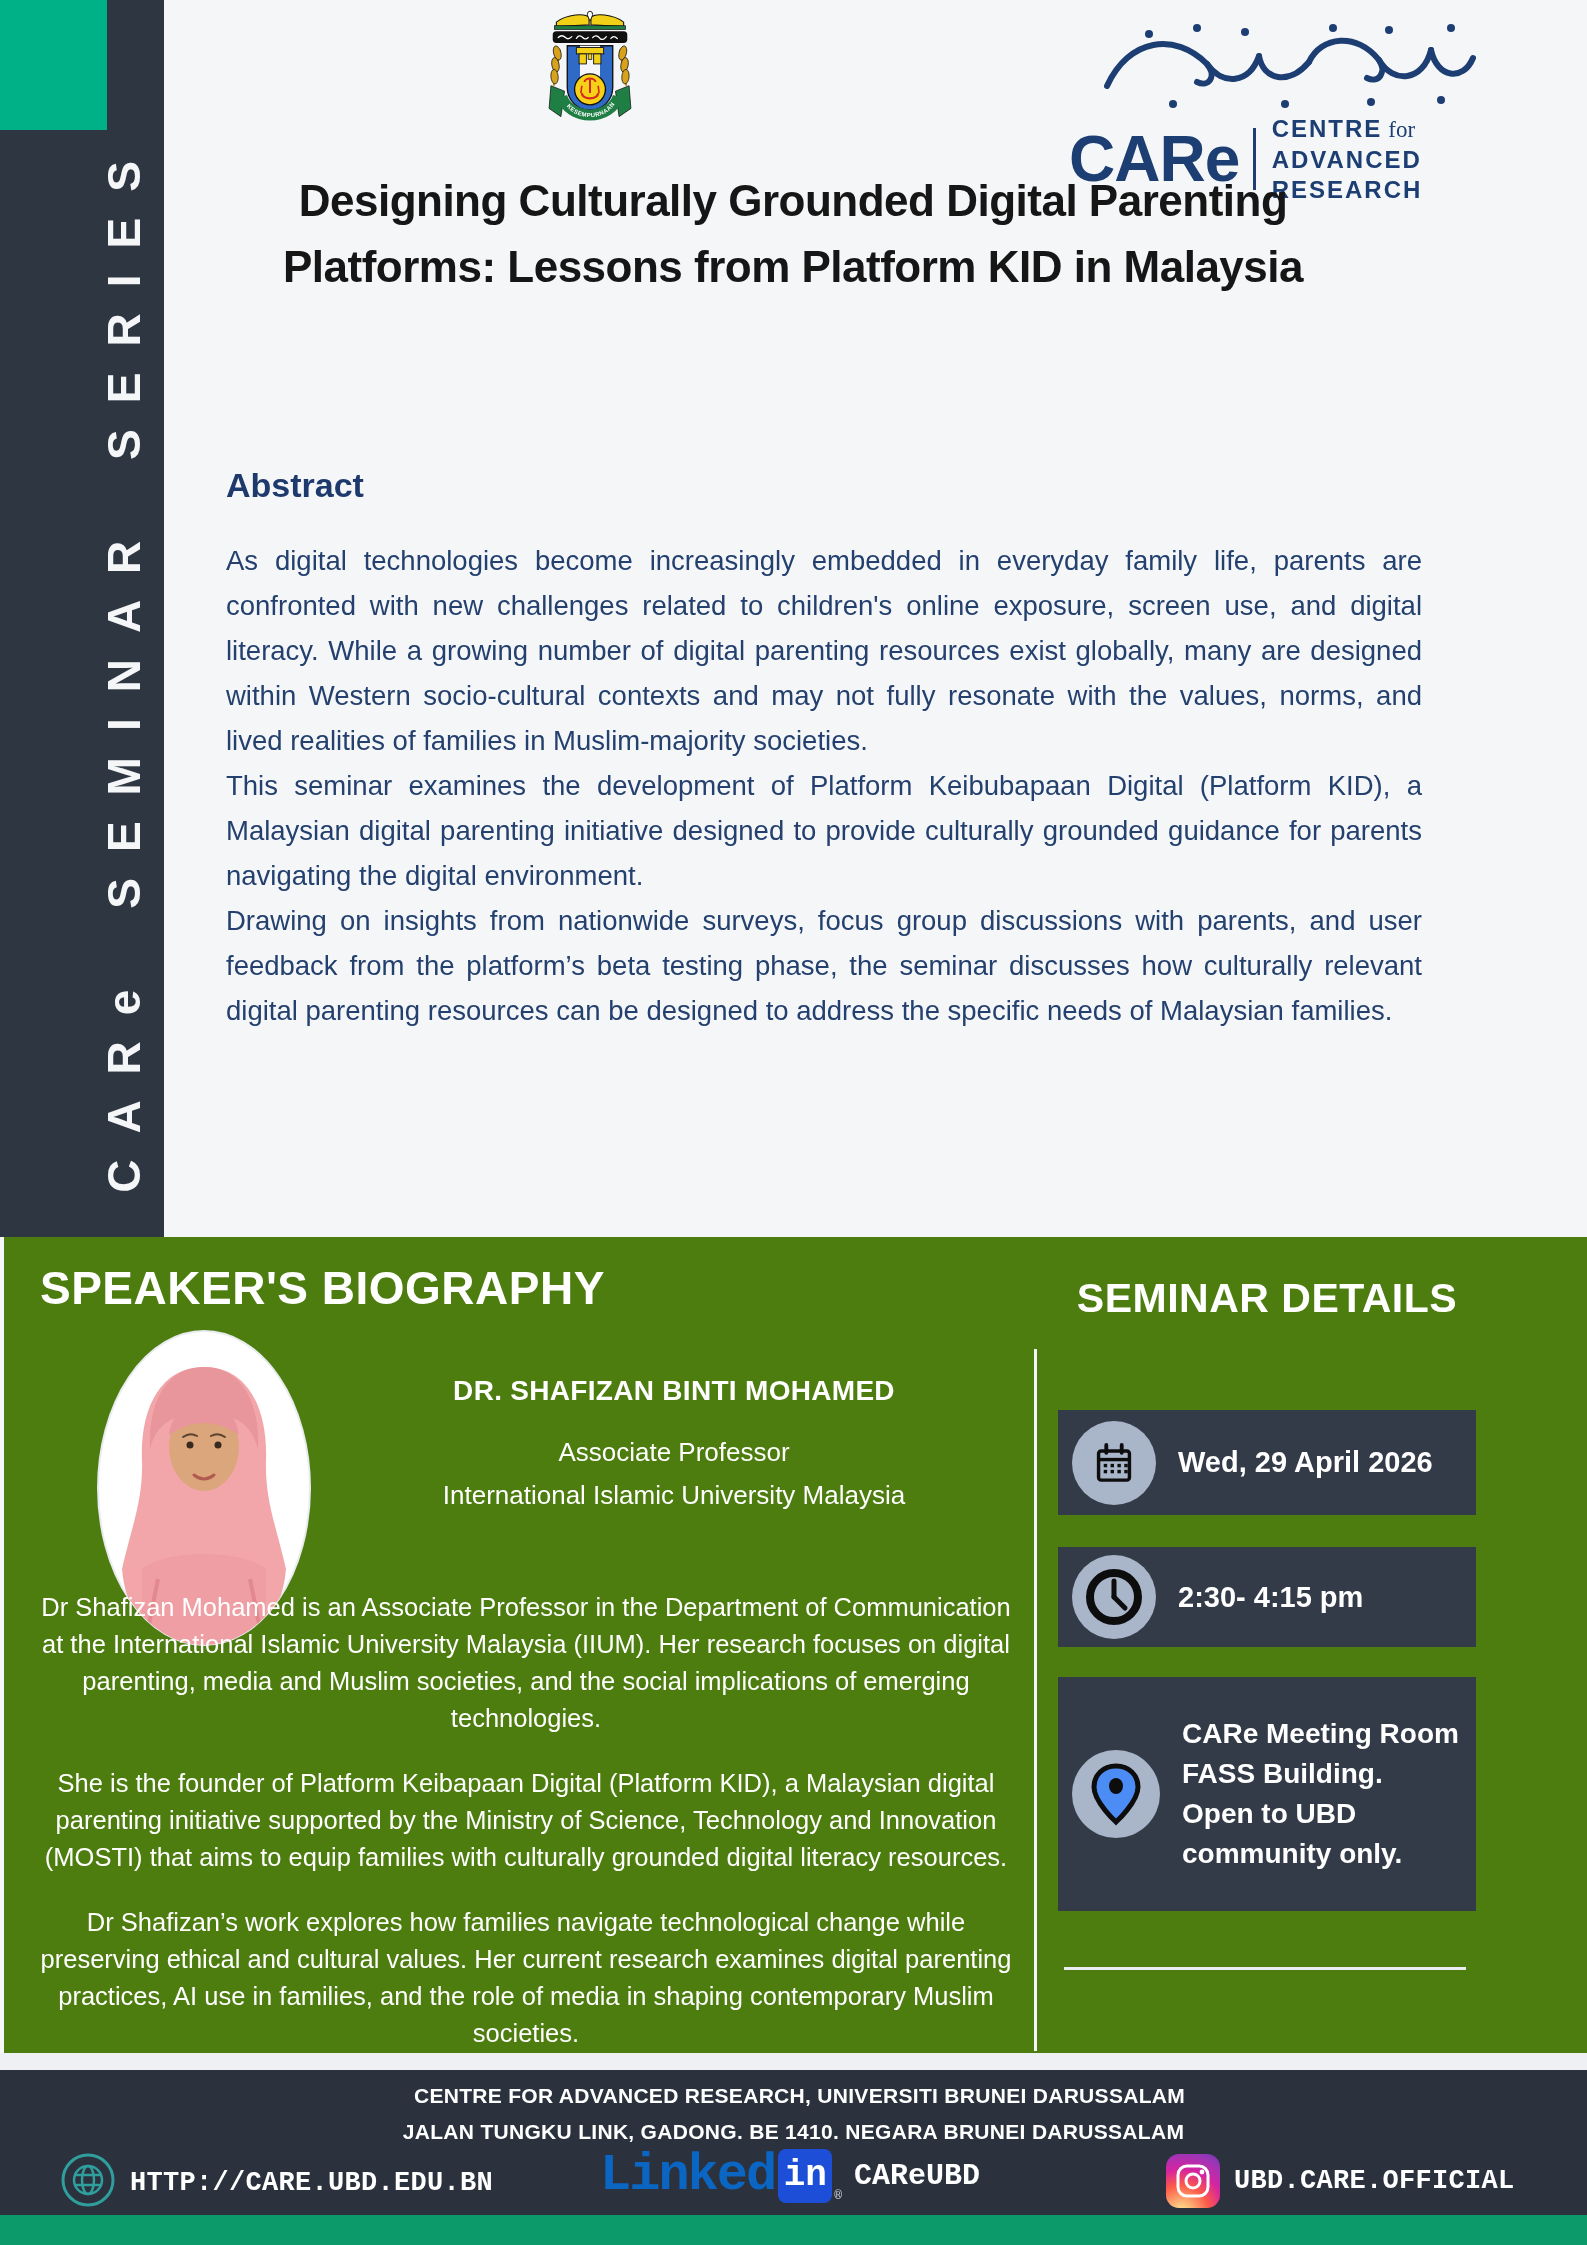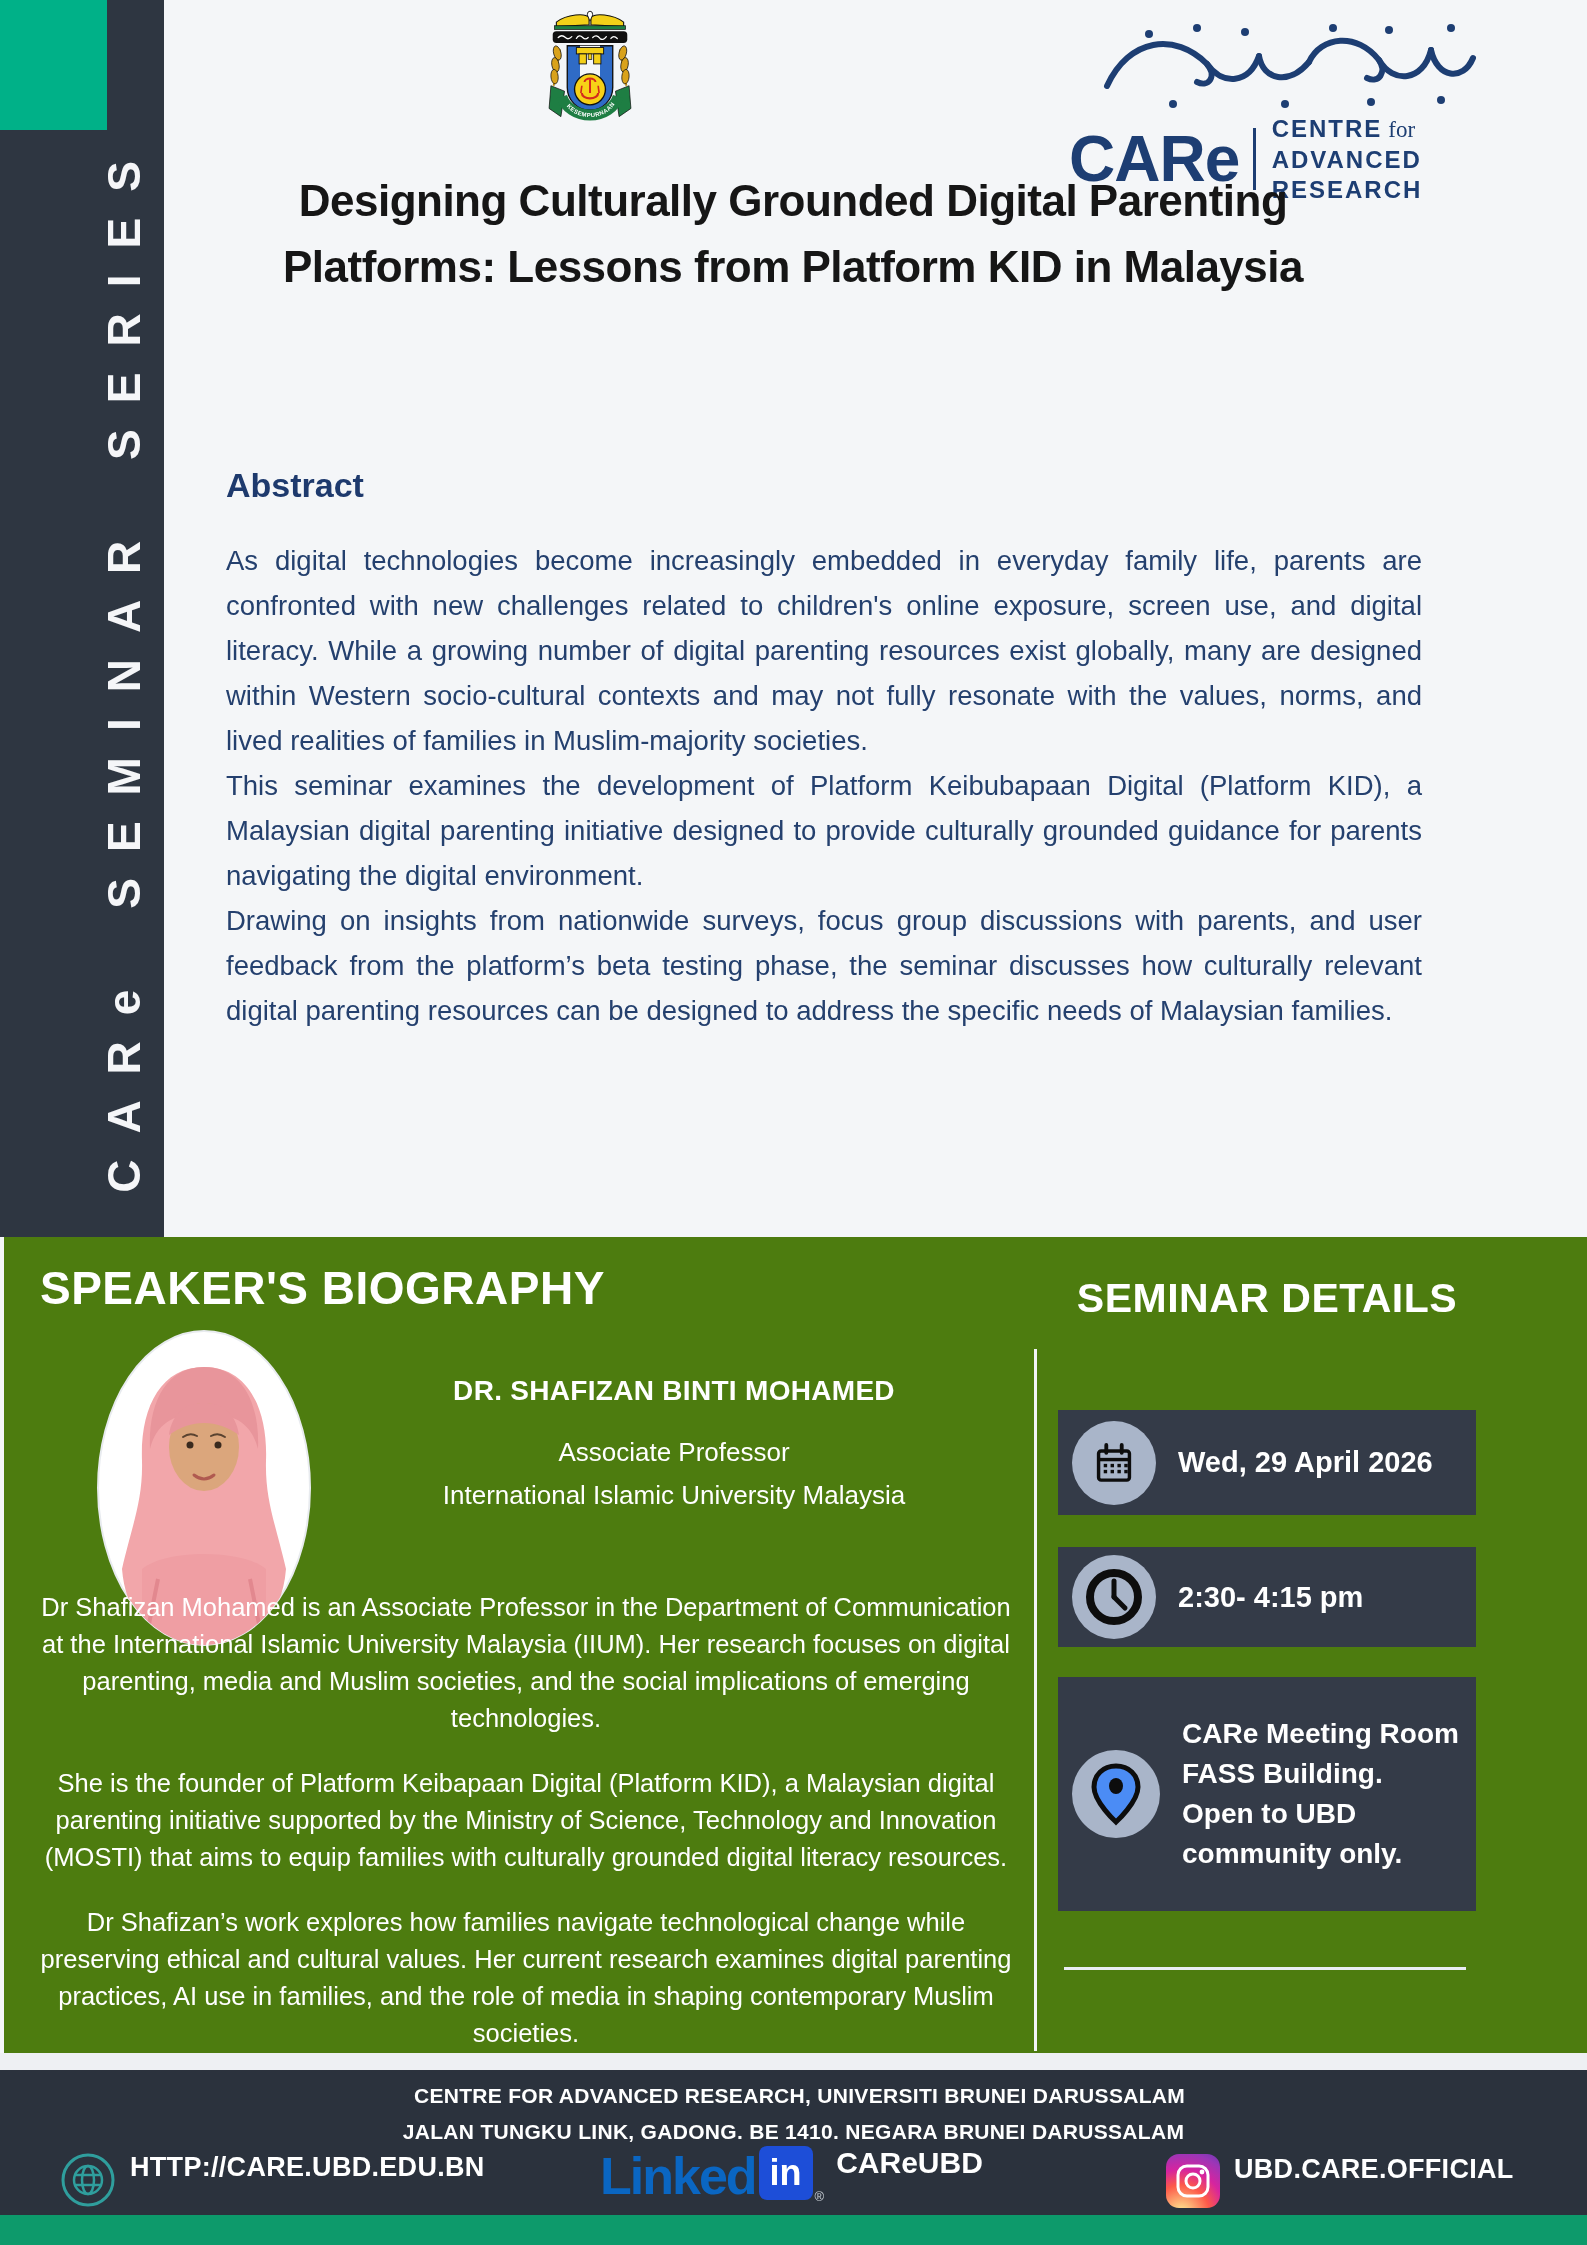--- a/index.html
+++ b/index.html
@@ -56,21 +56,21 @@
   .card-location .icon-circle { width:88px; height:88px; }
   .detail-text { font-size:29px; font-weight:700; color:#fff; }
   .location-text { white-space:pre-line; line-height:40px; font-size:28px; }
   .details-hline { margin:56px 0 0 6px; width:402px; border-top:3px solid #e9edf3; }
 
   
   .light-strip { position:absolute; left:0; top:2053px; width:1587px; height:17px; background:#eef0f3; }
   .footer { position:absolute; left:0; top:2070px; width:1587px; height:145px; background:#2b323d; color:#fff; }
   .footer-address1 { position:absolute; left:6px; top:14px; width:100%; text-align:center; font-size:21px; font-weight:700; letter-spacing:0.3px; }
   .footer-address2 { position:absolute; left:0; top:50px; width:100%; text-align:center; font-size:21px; font-weight:700; letter-spacing:0.3px; }
-  .footer-item { position:absolute; display:flex; align-items:flex-start; }
+  .footer-item { position:absolute; display:flex; align-items:center;font-family:Liberation Mono, monospace; }
   .footer-website { left:60px; top:82px; gap:14px; }
   .footer-linkedin { left:600px; top:76px; }
   .footer-instagram { left:1166px; top:84px; gap:14px; }
   .footer-label { font-size:27px; font-weight:700; letter-spacing:0.3px; }
   .li-word { font-size:52px; font-weight:800; color:#0a66c2; letter-spacing:-2px; }
   .li-box { display:inline-flex; align-items:center; justify-content:center; width:54px; height:54px; background:#1d4ed8; border-radius:8px; margin-left:3px; color:#fff; font-size:36px; font-weight:800; }
   .li-reg { font-size:13px; color:#cdd3da; align-self:flex-end; margin:0 0 2px 2px; }
   .li-handle { font-size:30px; font-weight:800; color:#fff; margin-left:12px; }
   .ig-icon { width:54px; height:54px; border-radius:13px;
     background:radial-gradient(circle at 28% 110%, #fdf497 0%, #fd5949 40%, #d6249f 62%, #9b36b7 85%, #6a3ab2 100%);

